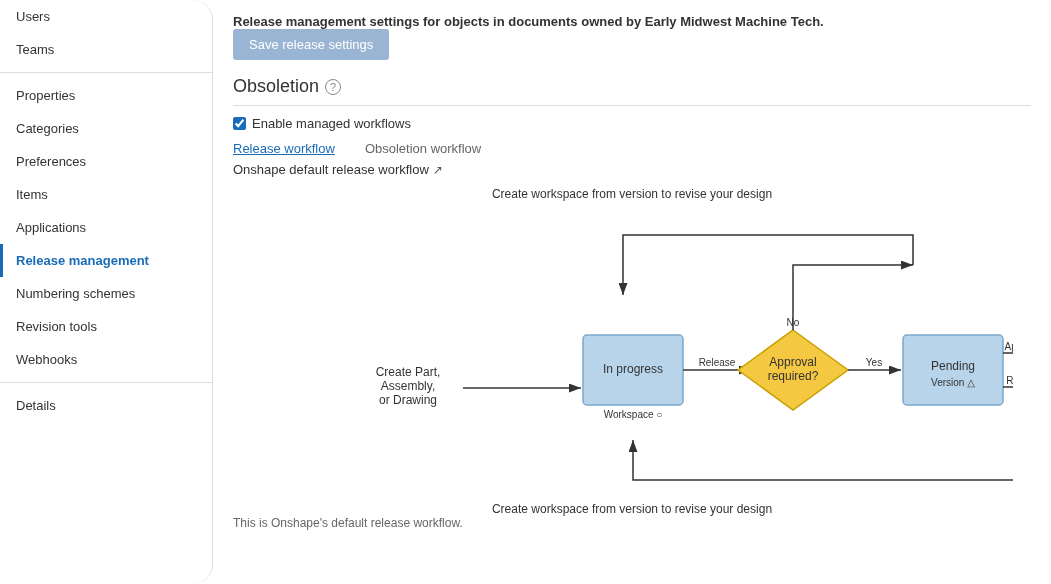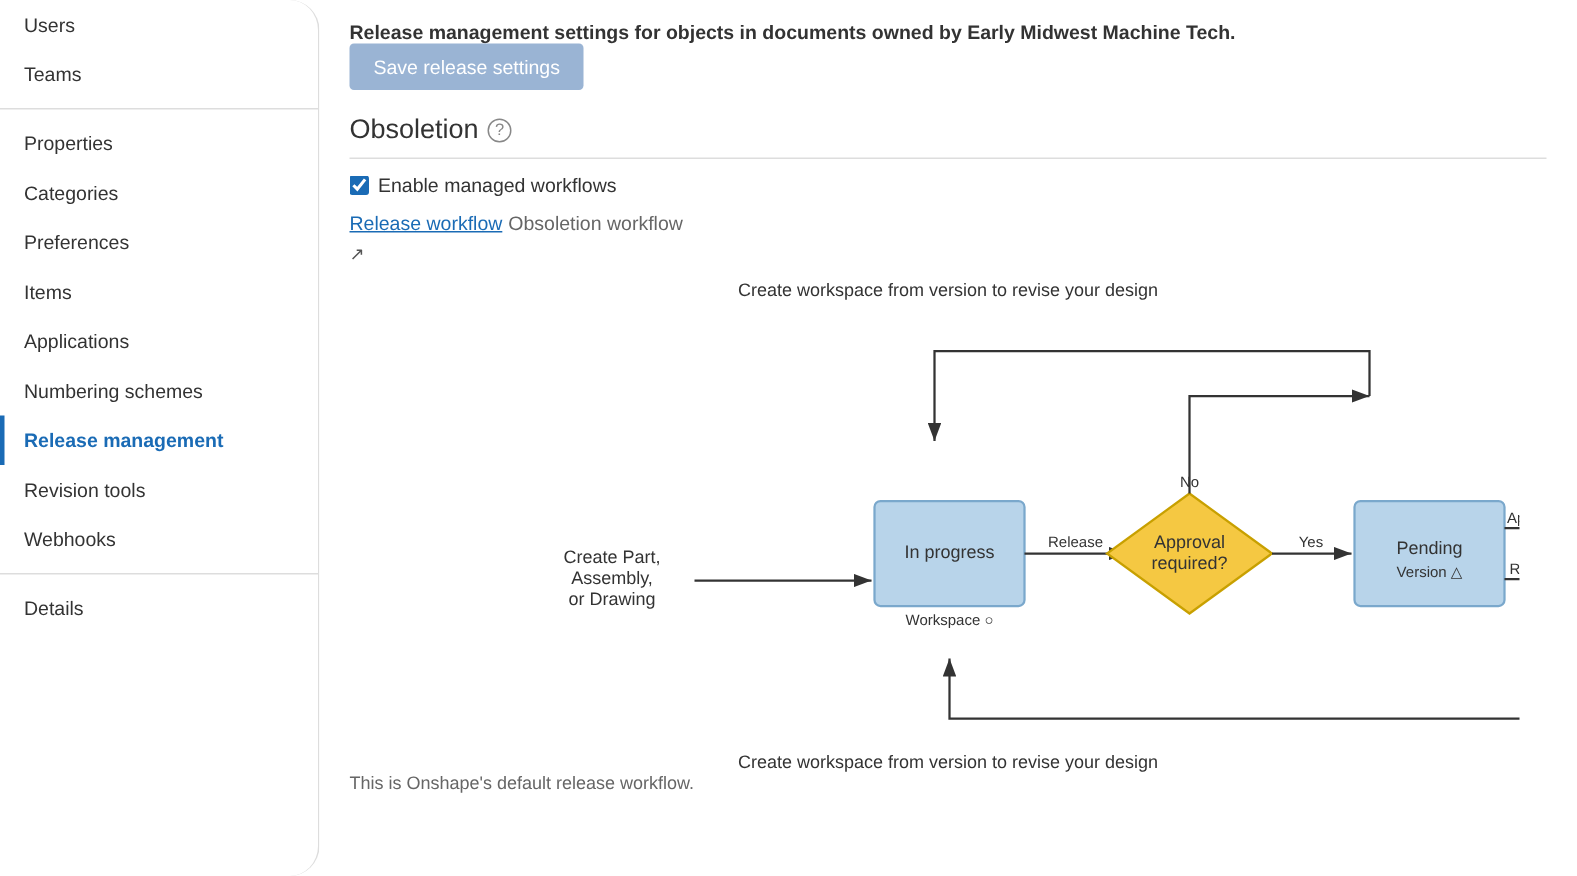--- a/index.html
+++ b/index.html
@@ -85,21 +85,21 @@
       align-items: center;
       gap: 6px;
       margin-bottom: 10px;
     }
     .checkbox-row input[type=checkbox] {
       accent-color: #1a6bb5;
     }
 
     .tabs-row {
       display: flex;
-      gap: 4px;
+      gap: 30px;
       margin-bottom: 6px;
       align-items: center;
     }
     .tab-link {
       color: #1a6bb5;
       text-decoration: underline;
       cursor: pointer;
       font-size: 13px;
     }
     .tab-inactive {
@@ -220,25 +220,25 @@
   </div>
   <div class="sidebar-item">
     <span>Preferences</span>
   </div>
   <div class="sidebar-item">
     <span>Items</span>
   </div>
   <div class="sidebar-item">
     <span>Applications</span>
   </div>
-  <div class="sidebar-item">
-    <span>Numbering schemes</span>
-  </div>
   <div class="sidebar-item active">
     <span>Release management</span>
+  </div>
+  <div class="sidebar-item">
+    <span>Numbering schemes</span>
   </div>
   <div class="sidebar-item">
     <span>Revision tools</span>
   </div>
   <div class="sidebar-item">
     <span>Webhooks</span>
   </div>
   <hr class="sidebar-divider">
   <div class="sidebar-item">
     <span>Details</span>
@@ -259,20 +259,21 @@
     <input type="checkbox" checked="" style="">
     <label>Enable managed workflows</label>
   </div>
 
   <div class="tabs-row">
     <span class="tab-link">Release workflow</span>
     <span class="tab-inactive">Obsoletion workflow</span>
   </div>
 
   <div class="workflow-link">
+    <span>Onshape default release workflow</span>
     <span class="ext-icon">↗︎</span>
   </div>
 
   <div class="diagram-label-top">Create workspace from version to revise your design</div>
 
   <div>
     <svg class="diagram-svg" viewBox="0 0 780 290">
       <defs>
         <marker id="arrowhead" markerWidth="8" markerHeight="6" refX="8" refY="3" orient="auto">
           <polygon points="0 0, 8 3, 0 6" fill="#333"></polygon>

